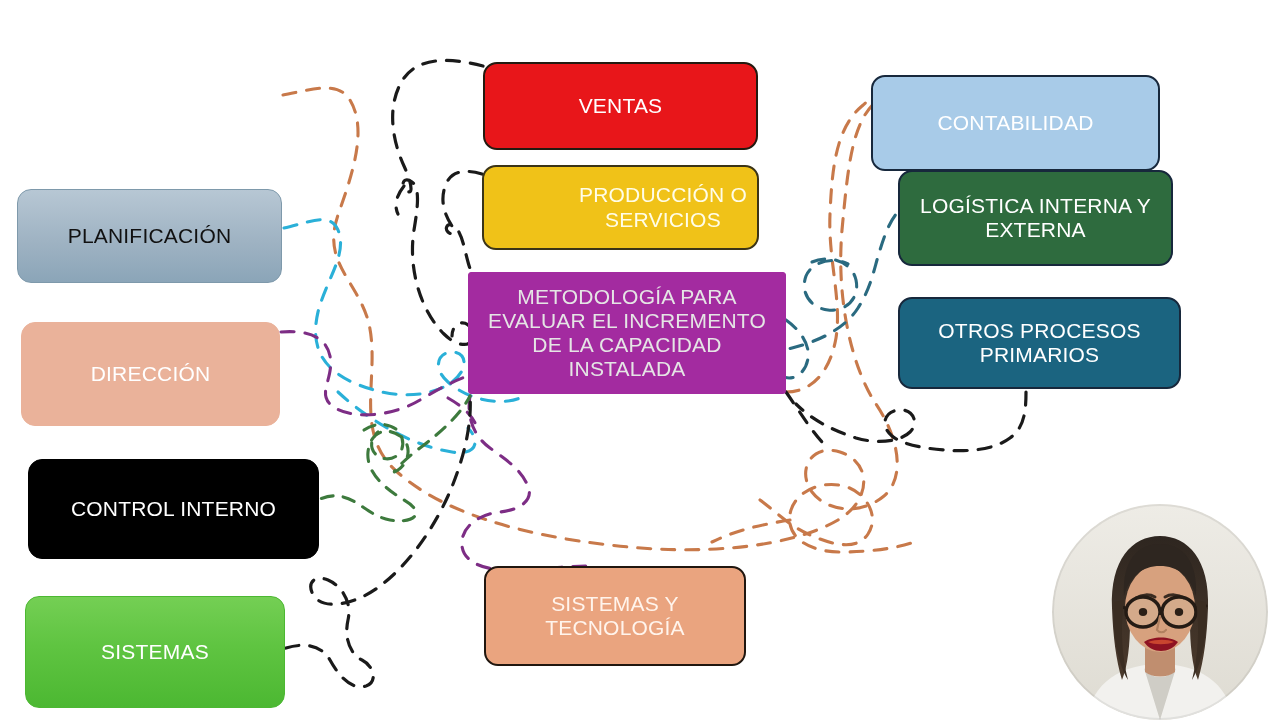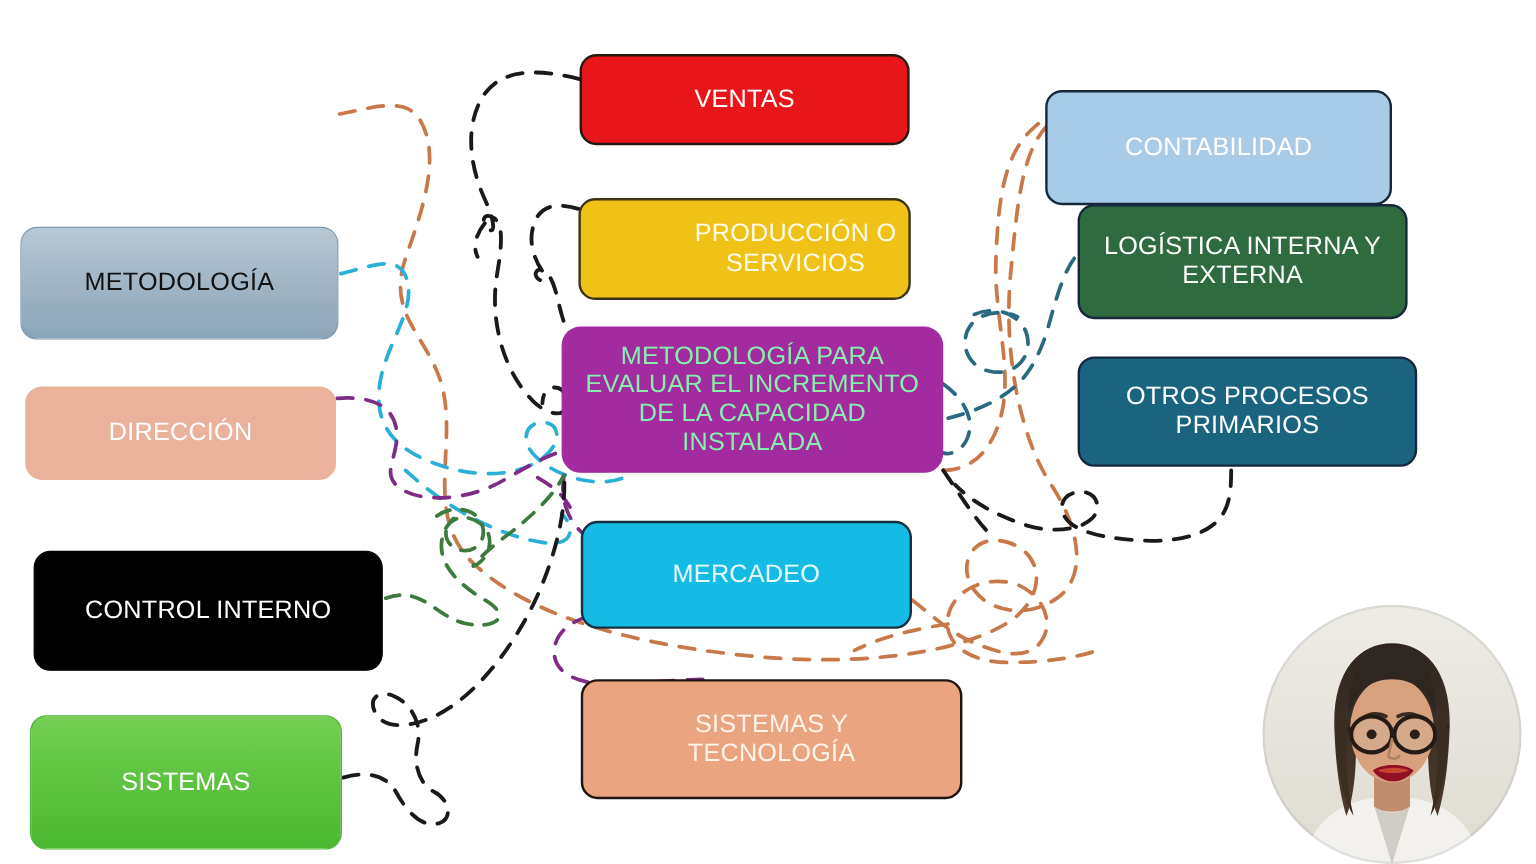--- a/index.html
+++ b/index.html
@@ -57,21 +57,21 @@
     border: 1px solid #1f7028;
   }
   .n-organizacion {
     left: 17px; top: 189px; width: 265px; height: 94px;
     background: linear-gradient(180deg, #b7c7d4 0%, #9fb3c3 55%, #8ba5b8 100%);
     color: #111111;
     font-size: 21px;
     border: 1px solid #7e99ab;
   }
   .n-direccion {
-    left: 21px; top: 322px; width: 259px; height: 78px;
+    left: 21px; top: 322px; width: 259px; height: 104px;
     background: #eab29a;
     color: #ffffff;
     font-size: 21px;
     border: 1px solid #eab29a;
   }
   .n-control {
     left: 28px; top: 459px; width: 291px; height: 100px;
     background: #000000;
     color: #ffffff;
     font-size: 21px;
@@ -80,51 +80,51 @@
   .n-finanzas {
     left: 25px; top: 596px; width: 260px; height: 112px;
     background: linear-gradient(180deg, #74cf54 0%, #5fc441 45%, #4cb832 100%);
     color: #ffffff;
     font-size: 21px;
     border: 1px solid #4cb832;
   }
 
   
   .n-ventas {
-    left: 483px; top: 45px; width: 275px; height: 76px;
+    left: 483px; top: 62px; width: 275px; height: 88px;
     background: #e8161a;
     color: #ffffff;
     font-size: 21px;
     border: 2px solid #241a10;
   }
   .n-produccion {
     left: 482px; top: 165px; width: 277px; height: 85px;
     background: #f0c218;
     color: #fffde8;
     font-size: 21px;
     border: 2px solid #3b3417;
     justify-content: flex-end;
   }
   .n-metodologia {
     left: 468px; top: 272px; width: 318px; height: 122px;
     background: #a32ba0;
-    color: #86efac;
-    font-size: 21px;
-    border-radius: 16px;
+    color: #e5e5e5;
+    font-size: 21px;
+    border-radius: 3px;
     border: 1px solid #a32ba0;
   }
   .n-mercadeo {
     left: 484px; top: 434px; width: 276px; height: 90px;
     background: #14bce5;
     color: #e9fbff;
     font-size: 21px;
     border: 2px solid #16313d;
   }
   .n-sistemas {
-    left: 484px; top: 566px; width: 318px; height: 100px;
+    left: 484px; top: 566px; width: 262px; height: 100px;
     background: #eaa47f;
     color: #fff4ec;
     font-size: 21px;
     border: 2px solid #20160f;
   }
 
   
   .n-contabilidad {
     left: 871px; top: 40px; width: 289px; height: 96px;
     background: #a8cbe8;
@@ -238,21 +238,21 @@
       <path d="M364 430 C 378 420, 398 424, 402 438 C 406 452, 394 462, 382 458
                C 370 454, 368 440, 378 432" stroke="#3d7a3d" stroke-width="3.1" stroke-dasharray="12 10"></path>
 
       <path d="M404 186 C 396 196, 394 206, 398 214" stroke="#1a1a1a" stroke-width="3.2" stroke-dasharray="13 11"></path>
 
     </g>
   </svg>
 
 
   <div class="node n-organizacion">
-    <span>METODOLOGÍA</span>
+    <span>PLANIFICACIÓN</span>
   </div>
 
   <div class="node n-direccion">
     <span>DIRECCIÓN</span>
   </div>
 
   <div class="node n-control">
     <span>CONTROL INTERNO</span>
   </div>
 
@@ -266,23 +266,20 @@
 
   <div class="node n-produccion">
     <span>PRODUCCIÓN O
 SERVICIOS</span>
   </div>
 
   <div class="node n-metodologia">
     <span>METODOLOGÍA PARA EVALUAR EL INCREMENTO DE LA CAPACIDAD INSTALADA</span>
   </div>
 
-  <div class="node n-mercadeo">
-    <span>MERCADEO</span>
-  </div>
 
   <div class="node n-sistemas">
     <span>SISTEMAS Y
 TECNOLOGÍA</span>
   </div>
 
   <div class="node n-contabilidad">
     <span>CONTABILIDAD</span>
   </div>
 

